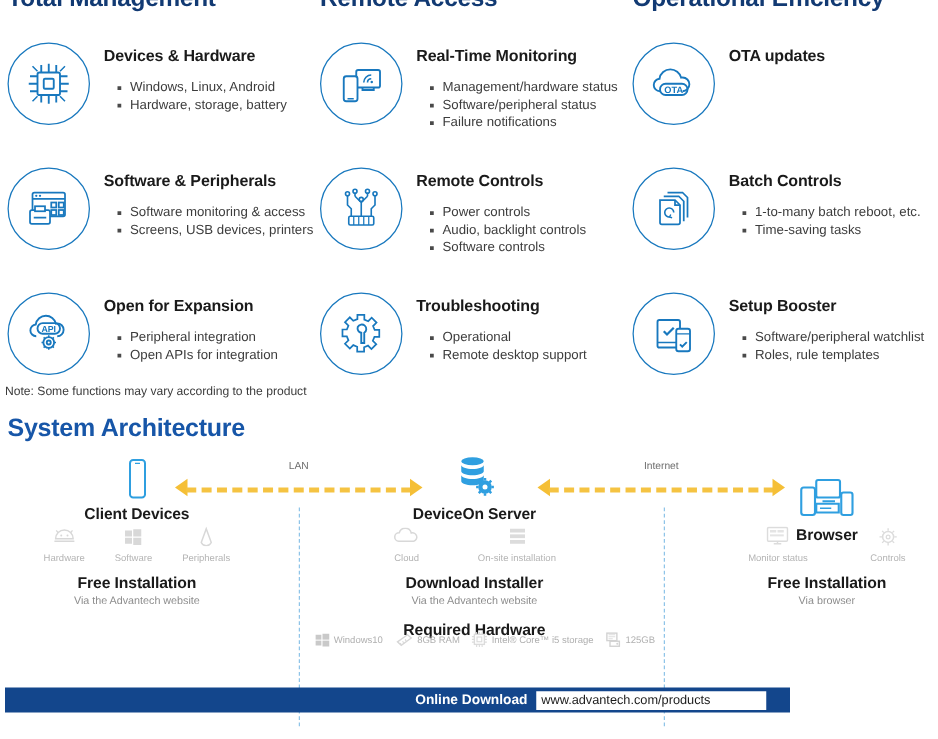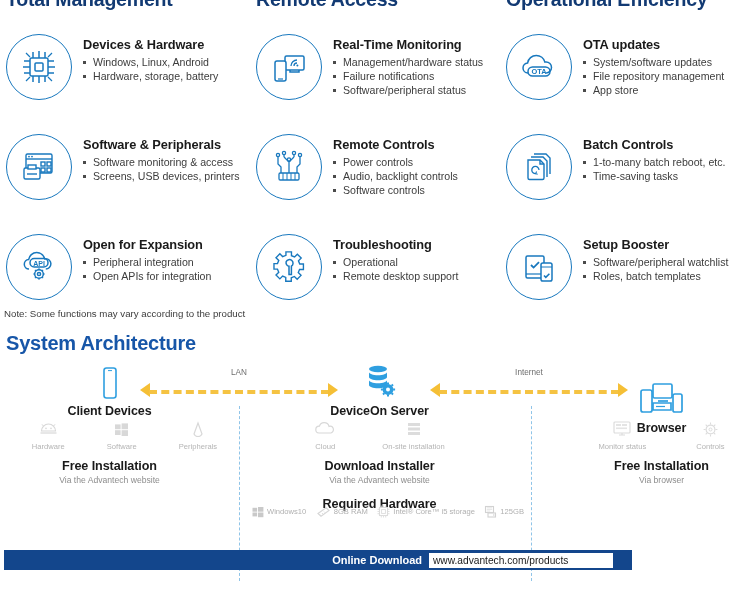--- a/index.html
+++ b/index.html
@@ -34,21 +34,21 @@
     border:1.6px solid #1878be;border-radius:50%;
     display:flex;align-items:center;justify-content:center;
     box-sizing:border-box;
   }
   .ico-wrap svg{display:block;}
   .ftext{margin-left:11px;padding-top:5px;}
   .ftitle{
     font-size:12.8px;font-weight:bold;color:#1a1a1a;letter-spacing:-0.1px;
     margin-bottom:3px;white-space:nowrap;
   }
-  .fbullets{list-style:none;margin:0;padding:0;}
+  .fbullets{list-style:none;margin:11px;padding:0;}
   .fbullets li{
     font-size:10.6px;color:#3c3c3c;line-height:14px;
     padding-left:10px;position:relative;white-space:nowrap;
   }
   .fbullets li:before{
     content:"";position:absolute;left:0;top:5.5px;
     width:3.2px;height:3.2px;background:#4a4a4a;
   }
 
   
@@ -93,21 +93,21 @@
   }
   .n-client{left:27px;top:0px;width:165px;}
   .n-server{left:292px;top:0px;width:175px;}
   .n-browser{left:580px;top:17px;width:163px;}
 
   
   .subrow{position:absolute;display:flex;justify-content:center;}
   .sub{text-align:center;}
   .sub .sico{height:22px;display:flex;align-items:center;justify-content:center;}
   .sub .slbl{font-size:7.6px;color:#b4b4b4;margin-top:2px;white-space:nowrap;}
-  .sr-client{left:22px;top:58px;width:205px;gap:42px;}
+  .sr-client{left:7px;top:58px;width:205px;gap:24px;}
   .sr-server{left:277px;top:58px;width:205px;gap:46px;}
   .sr-browser{left:563px;top:58px;width:197px;gap:50px;}
 
   .blk{position:absolute;text-align:center;}
   .blk .bt{font-size:12.6px;font-weight:bold;color:#1a1a1a;letter-spacing:-0.1px;white-space:nowrap;}
   .blk .bs{font-size:8.6px;color:#8d8d8d;margin-top:2px;white-space:nowrap;}
   .b-client{left:27px;top:99px;width:165px;}
   .b-server{left:292px;top:99px;width:175px;}
   .b-browser{left:580px;top:99px;width:163px;}
   .b-reqhw{left:292px;top:137px;width:175px;}
@@ -177,43 +177,38 @@
               <path d="M23 20c0-3.3 2.7-6 6-6" stroke-width="1.3"></path>
               <path d="M26 20c0-1.7 1.3-3 3-3" stroke-width="1.3"></path>
               <circle cx="29.4" cy="19.6" r="1" fill="#1878be" stroke="none"></circle>
             </g>
           </svg>
         </div>
         <div class="ftext">
           <div class="ftitle">Real-Time Monitoring</div>
           <ul class="fbullets">
             <li>Management/hardware status</li>
+            <li>Software/peripheral status</li>
             <li>Failure notifications</li>
-            <li>Software/peripheral status</li>
           </ul>
         </div>
       </div>
 
       <div class="cell">
         <div class="ico-wrap">
           <svg width="44" height="44" viewBox="0 0 44 44">
             <g stroke="#1878be" stroke-width="1.5" fill="none">
               <path d="M11 28c-2.8 0-5-2.2-5-5 0-2.6 2-4.8 4.6-5 .6-4.3 4.3-7.5 8.7-7.5 4.1 0 7.6 2.8 8.6 6.6.4-.1.8-.1 1.2-.1 3 0 5.4 2.4 5.4 5.4 0 3-2.4 5.6-5.4 5.6"></path>
               <rect x="11" y="22" width="22" height="9" rx="4.5"></rect>
             </g>
             <text x="22" y="29.2" font-family="'Liberation Sans',sans-serif" font-size="7.4" font-weight="bold" fill="#1878be" text-anchor="middle">OTA</text>
           </svg>
         </div>
         <div class="ftext">
           <div class="ftitle">OTA updates</div>
-          <ul class="fbullets">
-            <li>System/software updates</li>
-            <li>File repository management</li>
-            <li>App store</li>
-          </ul>
         </div>
       </div>
     </div>
 
     <div class="grow r2">
 
       <div class="cell">
         <div class="ico-wrap">
           <svg width="42" height="42" viewBox="0 0 42 42">
             <g stroke="#1878be" stroke-width="1.4" fill="none">
@@ -340,21 +335,21 @@
               <rect x="23" y="17" width="11" height="18" rx="1.8" fill="#ffffff"></rect>
               <path d="M26 29.5l1.8 1.8 3.6-3.6" stroke-width="1.6"></path>
               <path d="M23 21h11" stroke-width="1"></path>
             </g>
           </svg>
         </div>
         <div class="ftext">
           <div class="ftitle">Setup Booster</div>
           <ul class="fbullets">
             <li>Software/peripheral watchlist</li>
-            <li>Roles, batch templates</li>
+            <li>Roles, rule templates</li>
           </ul>
         </div>
       </div>
     </div>
   </div>
 
   <div class="note">Note: Some functions may vary according to the product</div>
 
   <div class="sa-title">System Architecture</div>
 

